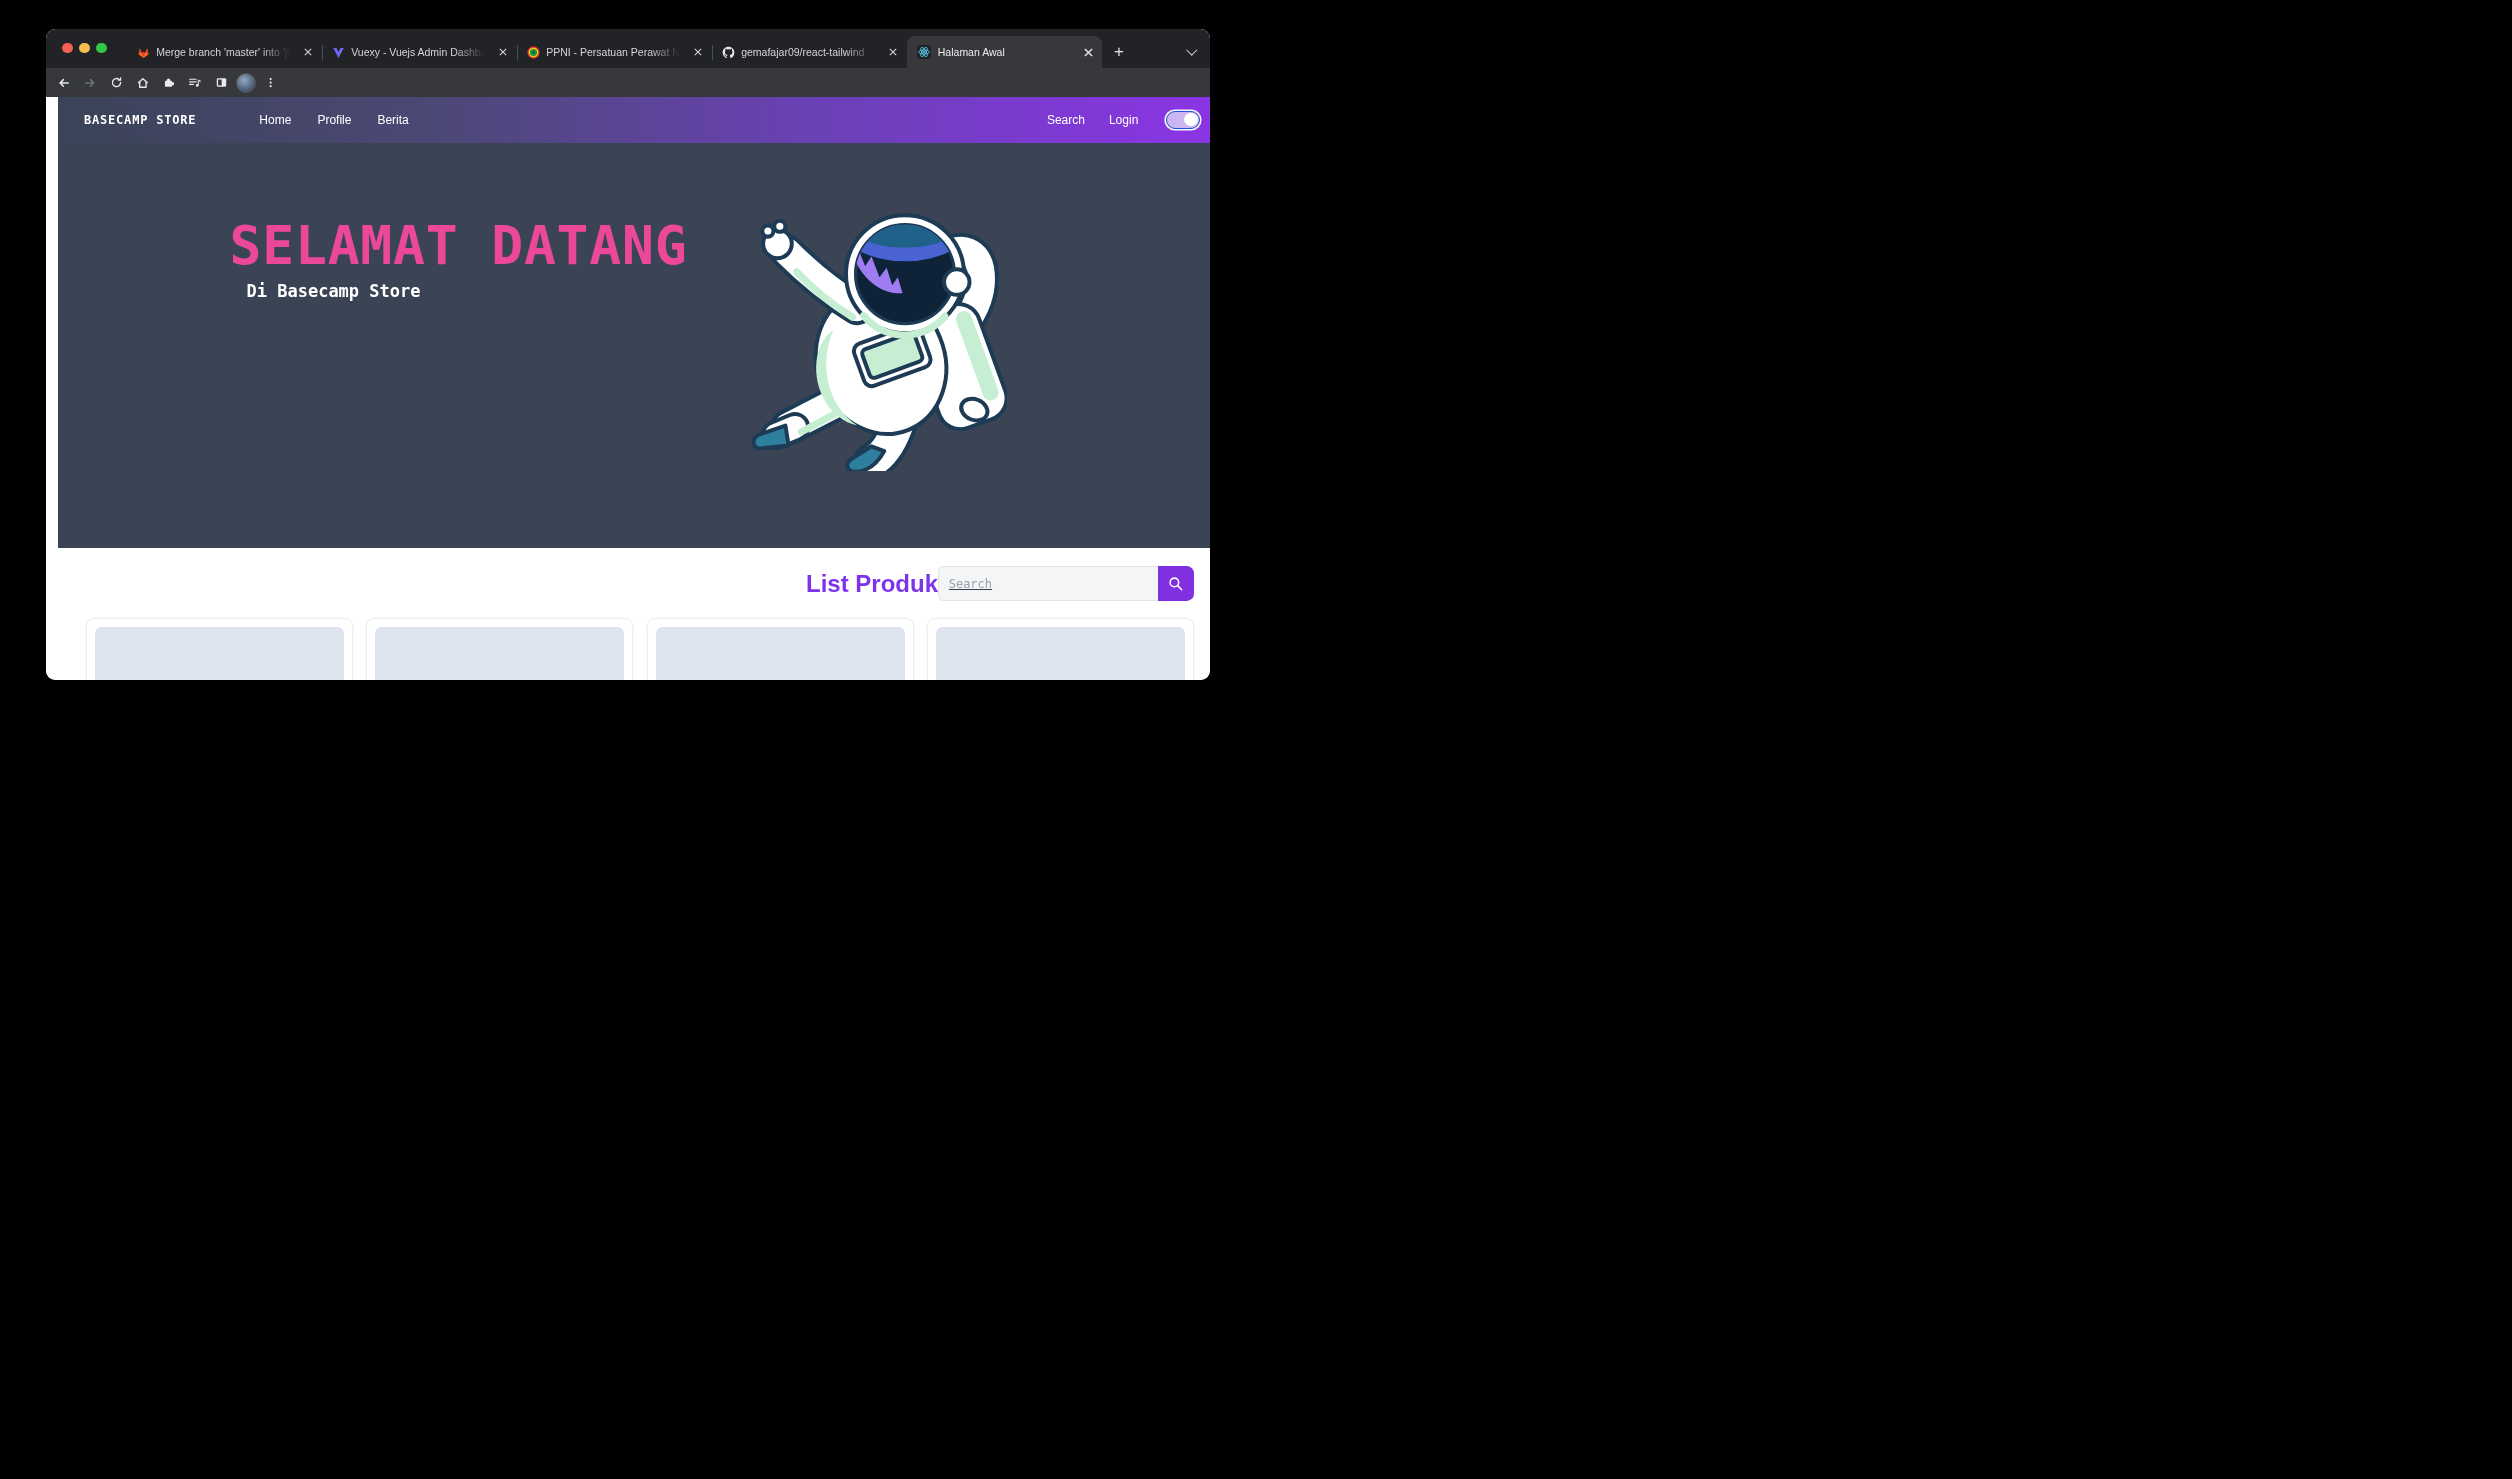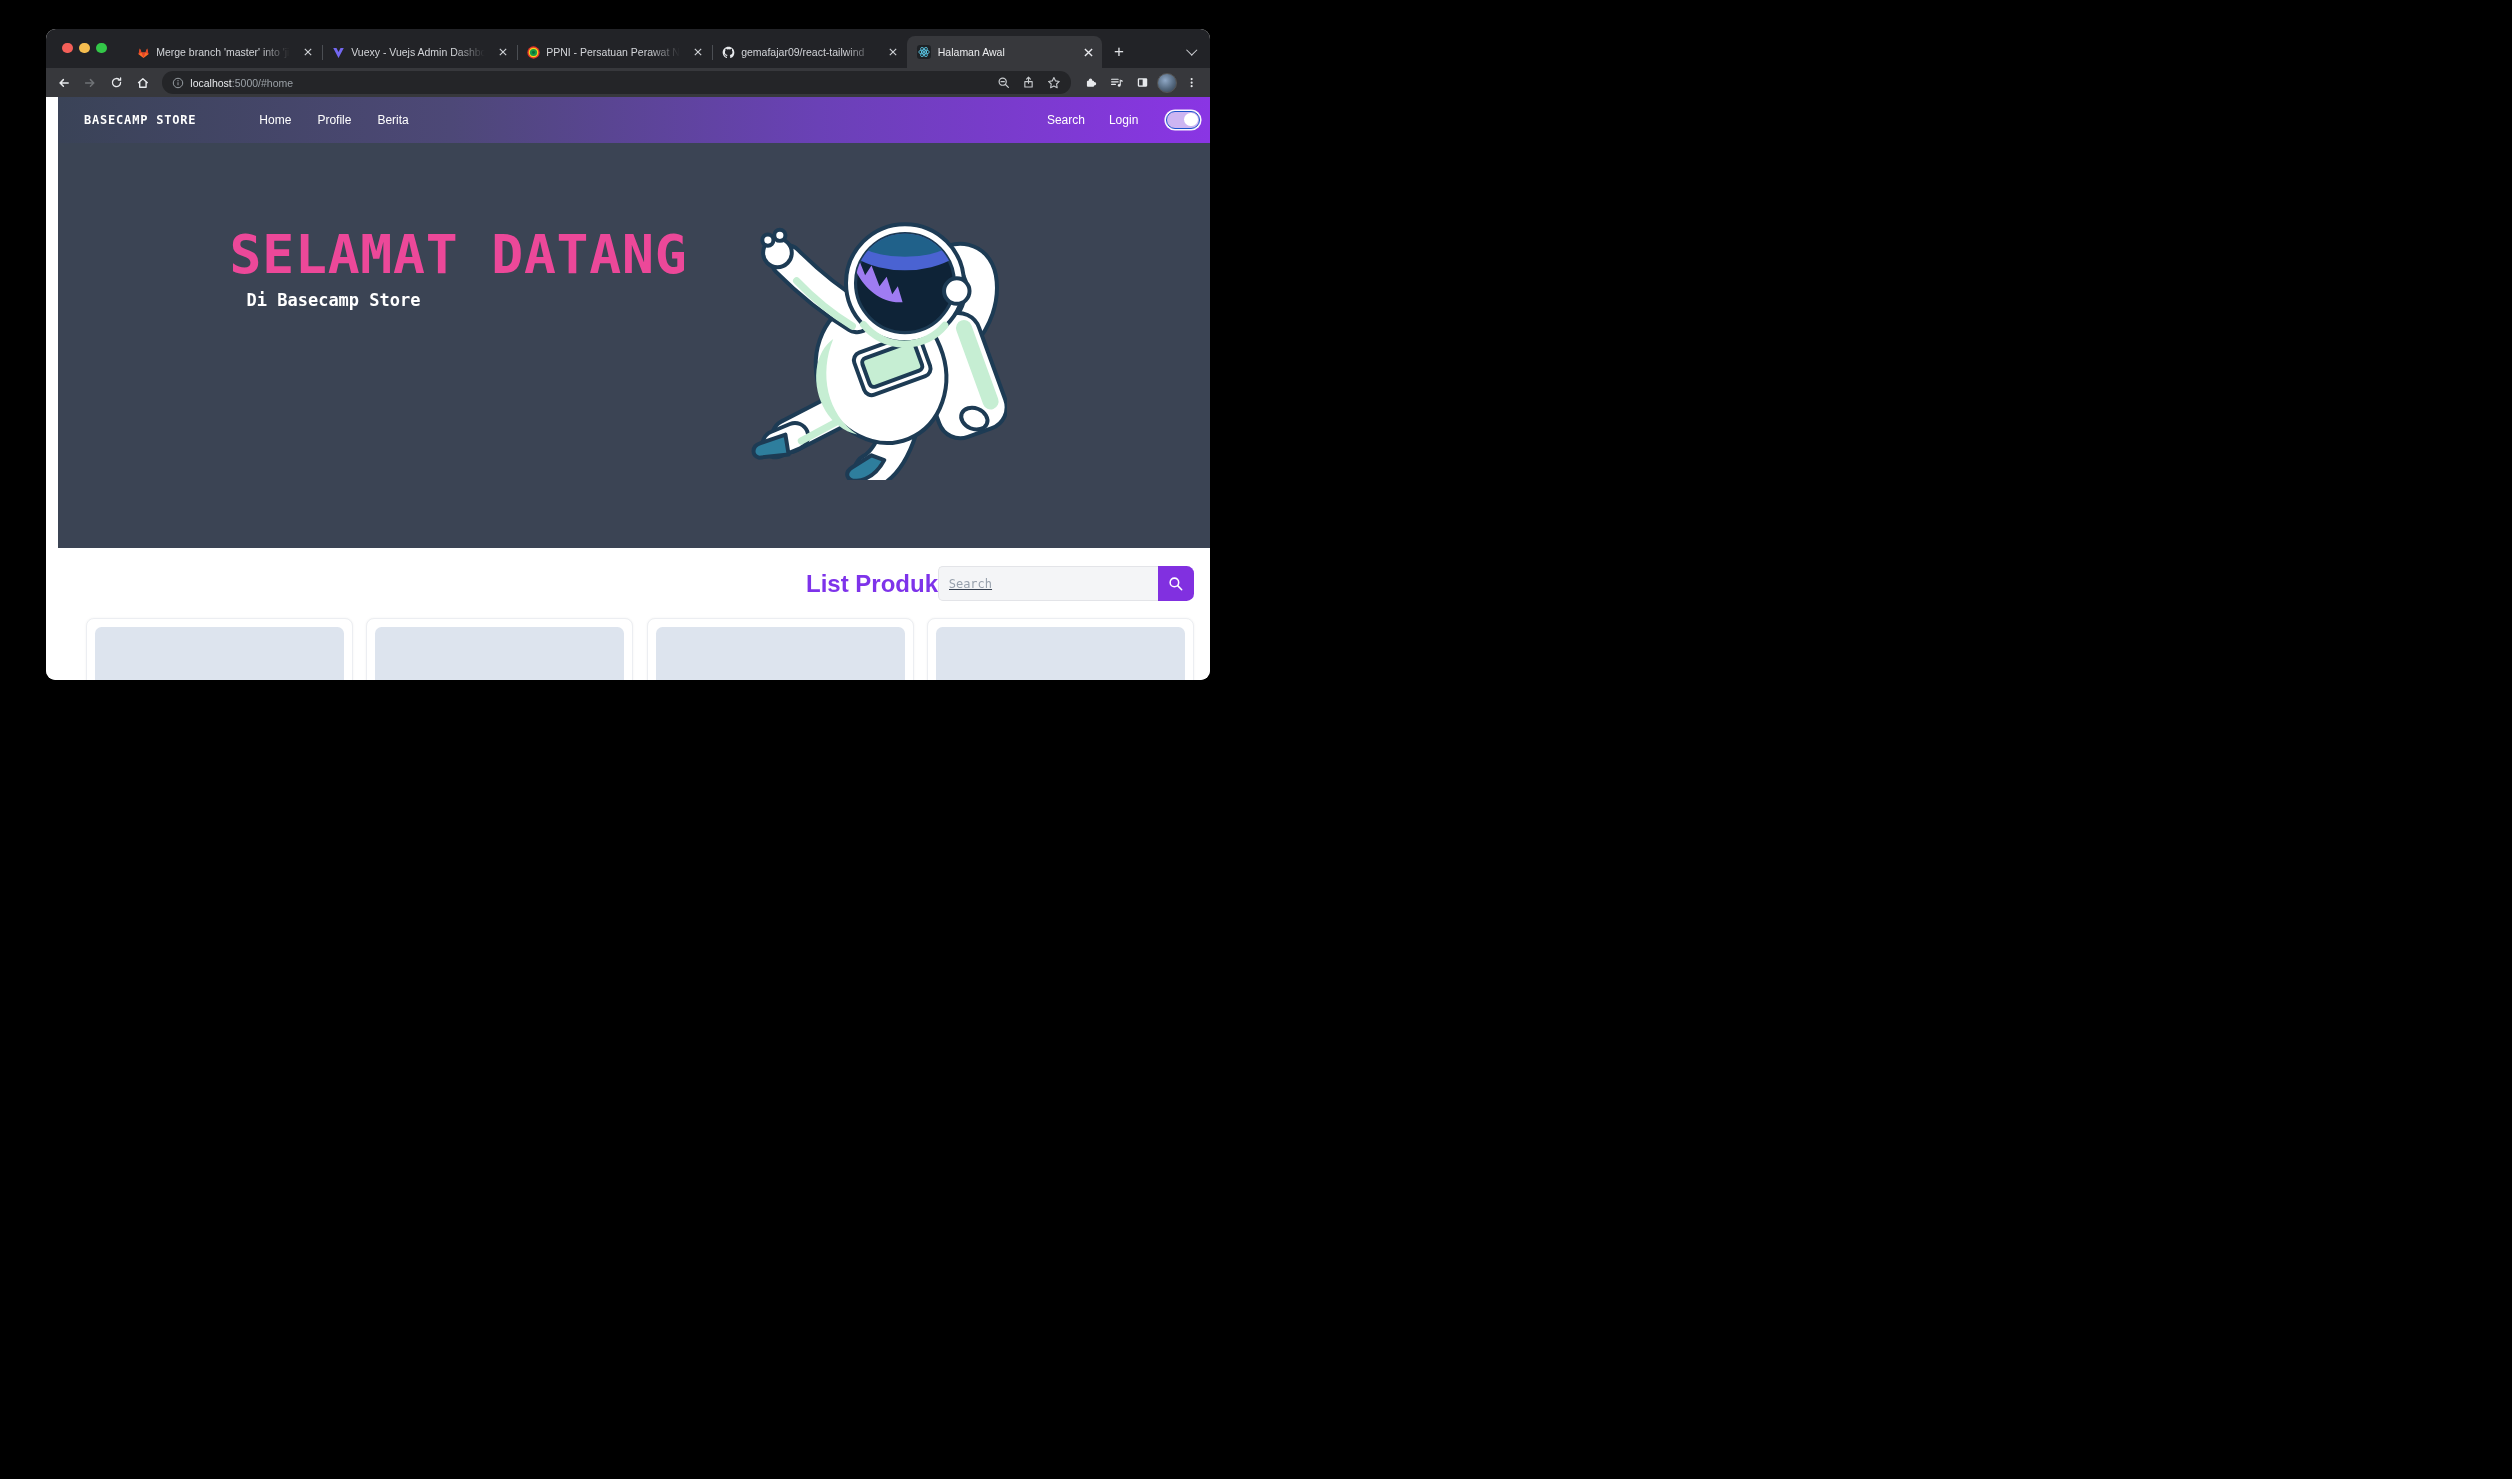--- a/index.html
+++ b/index.html
@@ -43,21 +43,21 @@
   .brand{font-family:"DejaVu Sans Mono",monospace;font-weight:bold;font-size:12px;letter-spacing:0.8px;}
   .nav-links{display:flex;gap:26px;margin-left:63px;font-size:12px;justify-content:center;}
   .nav-links span{cursor:pointer;}
   .nav-actions{margin-left:auto;display:flex;align-items:center;gap:24px;font-size:12px;}
   .nav-actions span{cursor:pointer;}
   .toggle{width:34px;height:18.6px;border:1.6px solid #1c54cb;box-shadow:0 0 0 1.6px rgba(255,255,255,.95);
           background:#cdb5f2;border-radius:11.3px;position:relative;margin-left:3.2px;box-sizing:border-box;cursor:pointer;}
   .knob{position:absolute;right:0.8px;top:0.8px;width:13.8px;height:13.8px;background:#fff;border-radius:50%;}
 
   .hero{height:405px;background:#3b4454;flex:none;position:relative;}
-  .hero-inner{width:809px;height:100%;margin:12px auto;position:relative;}
+  .hero-inner{width:809px;height:100%;margin:3px auto;position:relative;}
   .hero-title{position:absolute;left:0;top:71px;margin:0;font-family:"DejaVu Sans Mono",monospace;font-weight:bold;
               font-size:53px;line-height:1.1;color:#ec4899;white-space:nowrap;letter-spacing:0.8px;}
   .hero-sub{position:absolute;left:17px;top:135px;font-family:"DejaVu Sans Mono",monospace;font-weight:bold;
             font-size:17px;color:#fff;white-space:nowrap;}
   .astronaut{position:absolute;right:32px;top:50px;}
 
   .products{padding:18px 16px 0 28px;}
   .prod-head{display:flex;align-items:center;justify-content:flex-end;}
   .prod-title{margin:0;font-size:24px;font-weight:bold;color:#7e33ea;}
   .searchbar{display:flex;height:35px;}
@@ -176,40 +176,20 @@
           <path d="M13 8A5 5 0 1 1 11.4 4.4"></path>
           <path d="M13 2.3V5h-2.7" fill="none"></path>
         </svg>
     </div>
     <div class="tool-btn">
       <svg width="13.8" height="13.8" viewBox="0 0 16 16" fill="none" stroke="#e8eaed" stroke-width="1.6" stroke-linejoin="round">
           <path d="M2.5 8.2 8 3.2l5.5 5M4.3 7v6h7.4V7"></path>
         </svg>
     </div>
 
-    <div class="addr">
-      <svg width="12" height="12" viewBox="0 0 16 16">
-        <circle cx="8" cy="8" r="6.3" fill="none" stroke="#9aa0a6" stroke-width="1.3"></circle>
-        <rect x="7.35" y="7" width="1.3" height="4" fill="#9aa0a6"></rect>
-        <circle cx="8" cy="4.9" r=".9" fill="#9aa0a6"></circle>
-      </svg>
-      <span><span class="host">localhost</span><span class="path">:5000/#home</span></span>
-      <span class="addr-right">
-        <svg width="13" height="13" viewBox="0 0 16 16" fill="none" stroke="#c7cacd" stroke-width="1.5" stroke-linecap="round">
-            <circle cx="7" cy="7" r="4.4"></circle>
-            <path d="M10.4 10.4 14 14M5 7h4"></path>
-          </svg>
-        <svg width="13" height="13" viewBox="0 0 16 16" fill="none" stroke="#c7cacd" stroke-width="1.4" stroke-linecap="round" stroke-linejoin="round">
-            <path d="M3.5 7h9v6.5h-9zM8 1.5V9M5.6 3.8 8 1.5l2.4 2.3"></path>
-          </svg>
-        <svg width="13.8" height="13.8" viewBox="0 0 16 16" fill="none" stroke="#c7cacd" stroke-width="1.3" stroke-linejoin="round">
-            <path d="M8 1.8l1.9 3.9 4.3.6-3.1 3 .7 4.3L8 11.6l-3.8 2 .7-4.3-3.1-3 4.3-.6z"></path>
-          </svg>
-      </span>
-    </div>
 
     <div class="tool-btn">
       <svg width="13" height="13" viewBox="0 0 16 16" fill="#e8eaed">
           <rect x="3.6" y="5.8" width="8.8" height="7.4" rx="1.2"></rect>
           <circle cx="8" cy="5.4" r="2.2"></circle>
           <circle cx="12.8" cy="9.5" r="2.2"></circle>
         </svg>
     </div>
     <div class="tool-btn">
       <svg width="13" height="13" viewBox="0 0 16 16">

